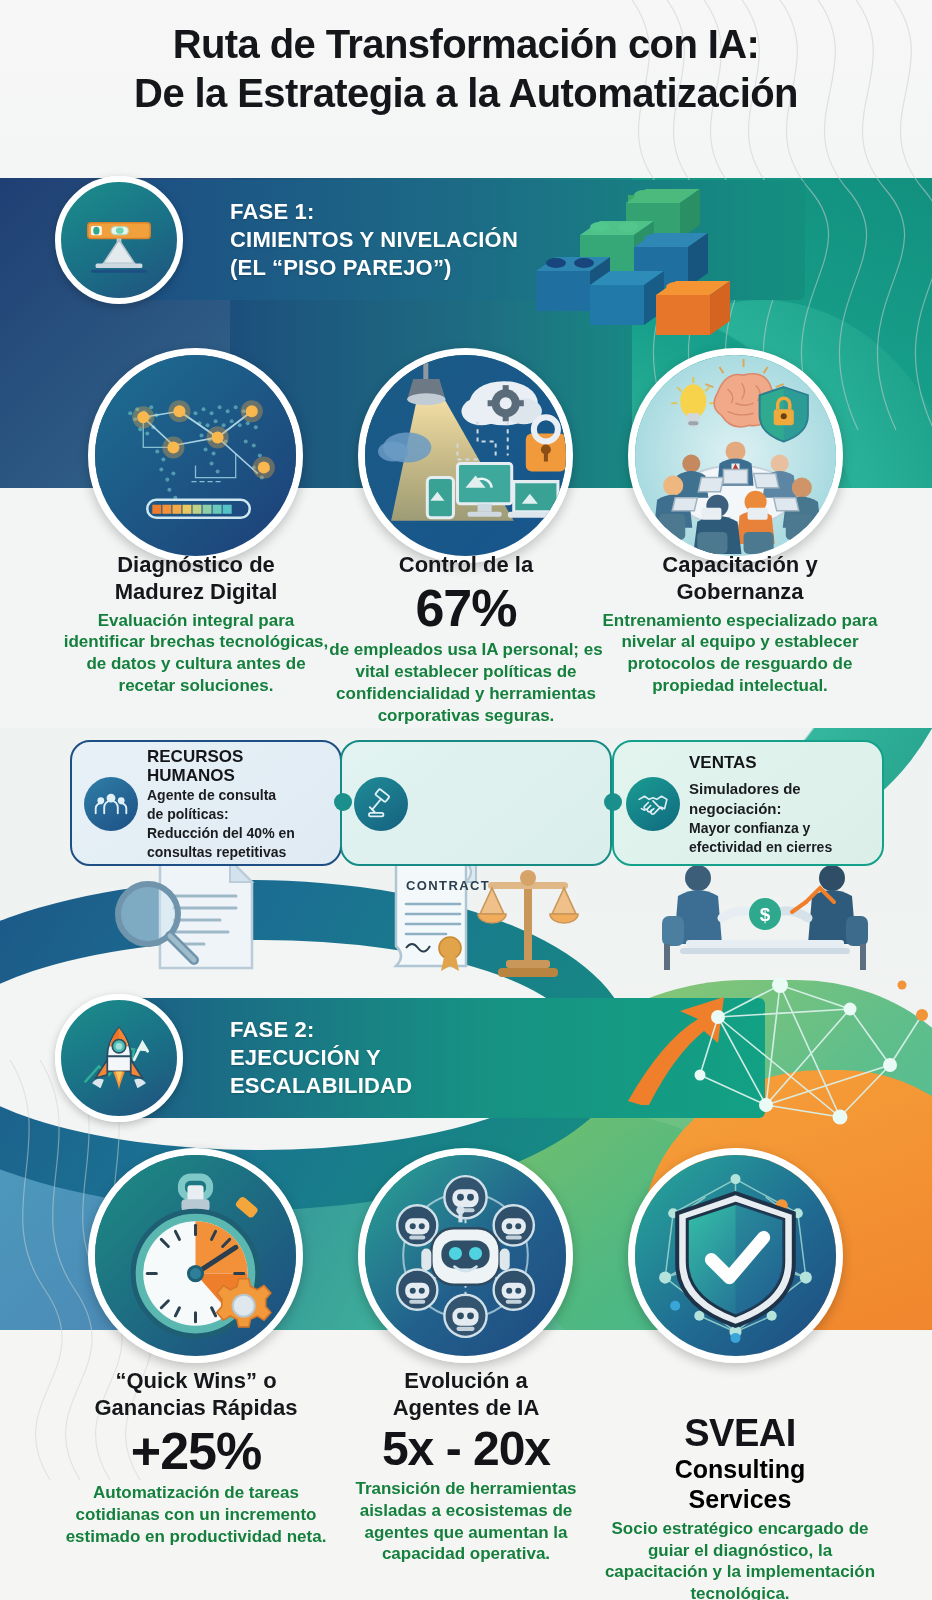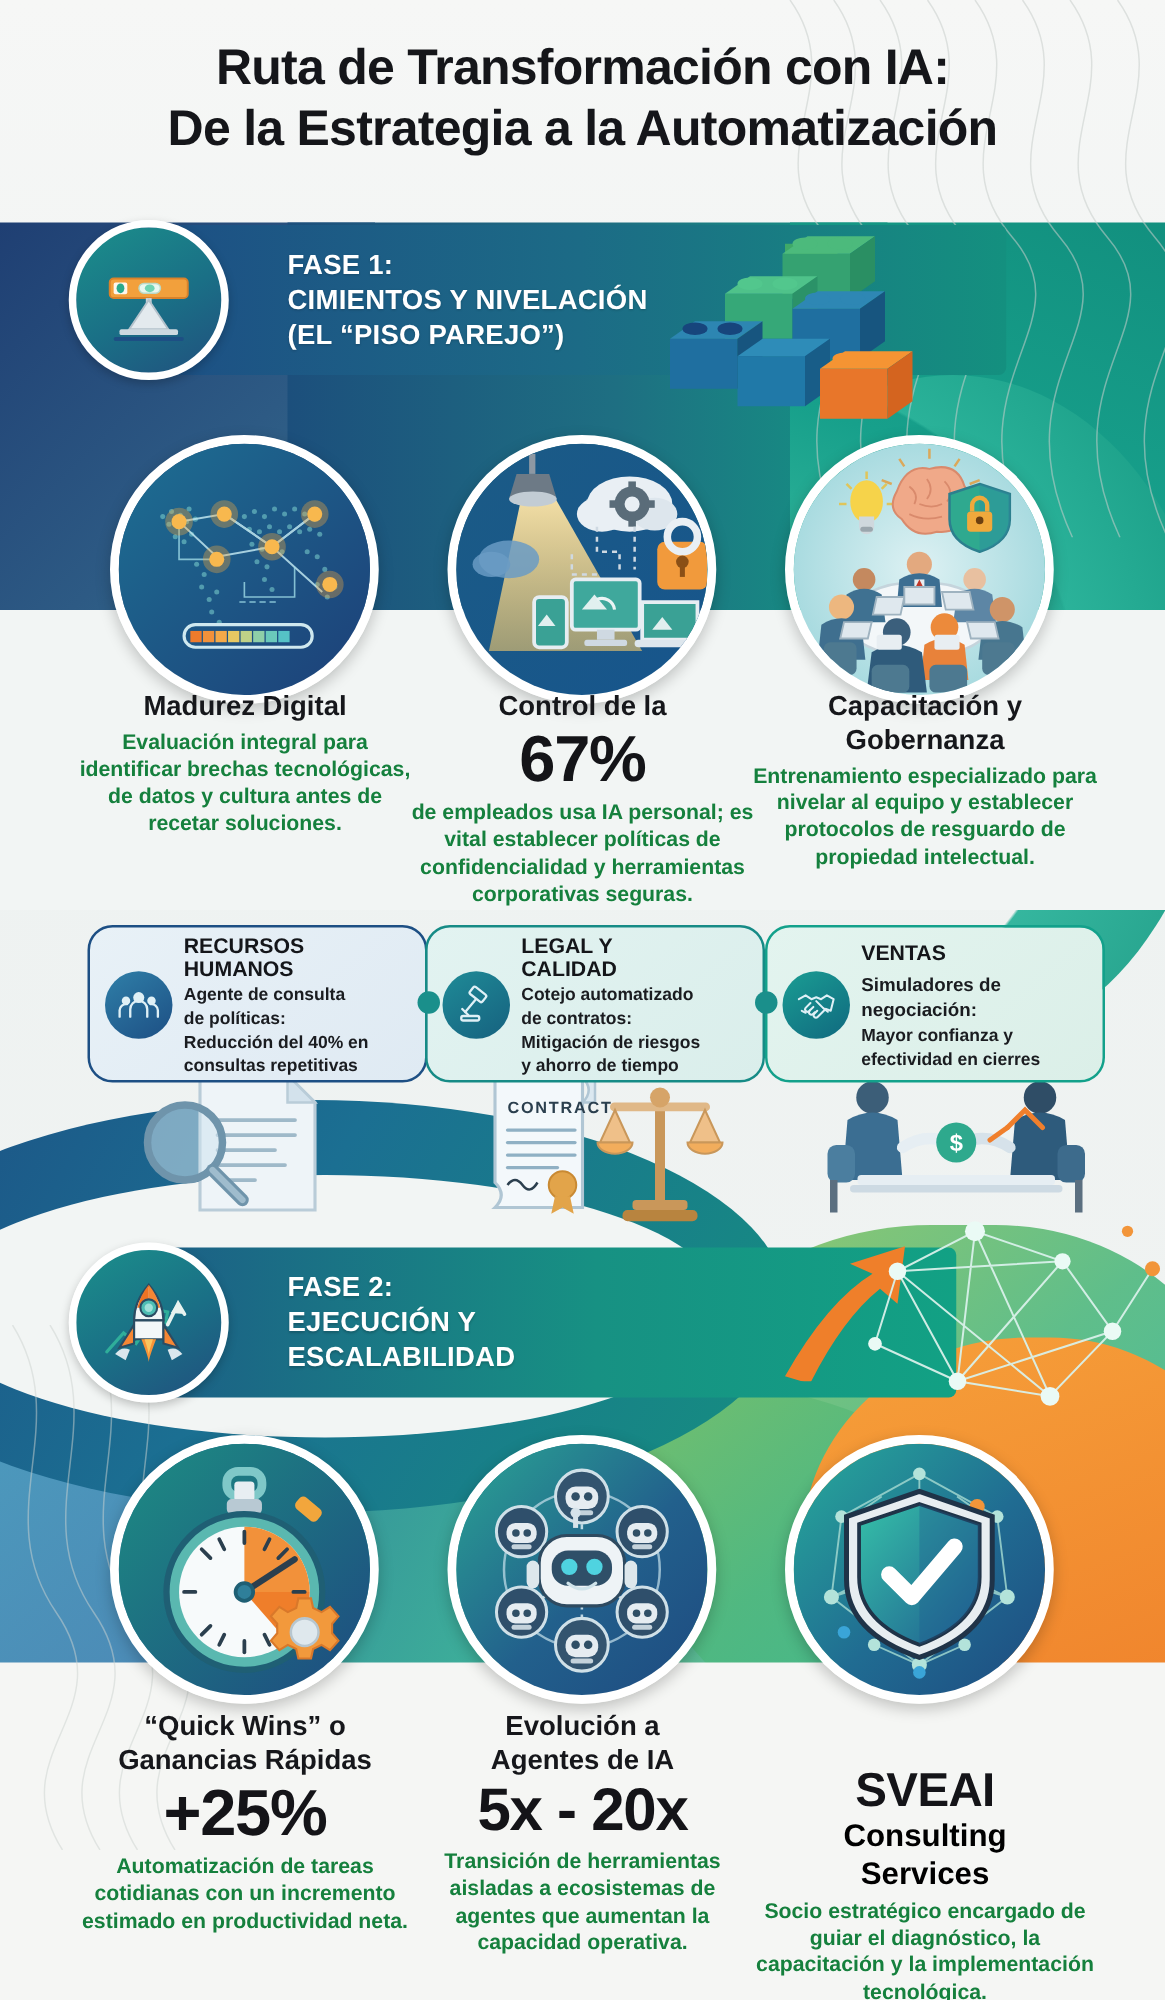--- a/index.html
+++ b/index.html
@@ -41,21 +41,21 @@
       background:linear-gradient(140deg,#8fc55d 0%,#4fb87f 45%,#2ab49c 100%);opacity:.9;}
   .orange-blob{position:absolute;right:-70px;top:1070px;width:360px;height:330px;border-radius:50% 45% 52% 48%;
       background:linear-gradient(160deg,#f6a03a 0%,#ef7f2a 100%);}
   .teal-blob-l{position:absolute;left:-70px;top:1090px;width:330px;height:300px;border-radius:50%;
       background:linear-gradient(140deg,#2f8fb5 0%,#2f6fa8 100%);opacity:.85;}
   .teal-mid-blob{position:absolute;left:190px;top:1100px;width:600px;height:290px;border-radius:46% 48% 50% 52%;
       background:linear-gradient(120deg,#1d7b8f 0%,#2aa990 45%,#7ec37a 100%);opacity:.9;}
   .bottom-white{position:absolute;left:0;top:1330px;width:932px;height:270px;background:#f5f6f4;}
 
   
-  .title-wrap{position:absolute;top:30px;left:0;width:932px;text-align:center;z-index:40;}
+  .title-wrap{position:absolute;top:20px;left:0;width:932px;text-align:center;z-index:40;}
   .title-line{font-weight:700;font-size:40px;letter-spacing:-.6px;color:#15161a;line-height:1.22;}
   .phase-bar{position:absolute;left:125px;height:120px;border-radius:6px;
       background:linear-gradient(90deg,#1d4f84 0%,#1c6b86 50%,#14907f 100%);
       display:flex;align-items:center;}
   .phase-bar-2{background:linear-gradient(90deg,#1c5f86 0%,#179183 55%,#12a184 100%);}
   .phase-text{color:#fff;font-weight:700;font-size:22px;line-height:1.26;letter-spacing:.2px;
       padding-left:105px;text-shadow:0 1px 2px rgba(0,0,0,.2);}
   .phase-badge{position:absolute;left:55px;width:128px;height:128px;border-radius:50%;
       background:linear-gradient(150deg,#1b8f8b 0%,#1a6f86 55%,#21507e 100%);
       border:6px solid #fff;box-shadow:0 3px 8px rgba(0,0,0,.22);
@@ -433,20 +433,21 @@
     <g fill="#4d7990">
       <rect x="24" y="158" width="26" height="26" rx="5"></rect>
         <rect x="150" y="158" width="26" height="26" rx="5"></rect>
       <rect x="62" y="176" width="30" height="22" rx="5"></rect>
         <rect x="108" y="176" width="30" height="22" rx="5"></rect>
     </g>
   </svg>
 </div>
 
 <div class="tb" style="left:56px;top:552px;">
+  <h3>Diagnóstico de</h3>
   <h3>Madurez Digital</h3>
   <p>Evaluación integral para identificar brechas tecnológicas, de datos y cultura antes de recetar soluciones.</p>
 </div>
 
 <div class="tb" style="left:326px;top:552px;">
   <h3>Control de la</h3>
   <div class="big">67%</div>
   <p>de empleados usa IA personal; es vital establecer políticas de confidencialidad y herramientas corporativas seguras.</p>
 </div>
 
@@ -479,28 +480,20 @@
 <div class="connector" style="left:334px;top:793px;"></div>
 
 <div class="card c2" style="left:340px;top:740px;">
   <div class="card-ic">
     <svg viewBox="0 0 40 40" width="32" height="32" fill="none" stroke="#dff0f6" stroke-width="2.3" stroke-linecap="round" stroke-linejoin="round">
       <rect x="14" y="5" width="16" height="9" rx="2" transform="rotate(38 22 9)"></rect>
       <path d="M19 15 L9 27"></path>
       <path d="M6 24 l6 6"></path>
       <rect x="5" y="31" width="18" height="4.5" rx="2"></rect>
     </svg>
-  </div>
-  <div class="card-txt">
-    <div class="ct">LEGAL Y</div>
-    <div class="ct">CALIDAD</div>
-    <div class="cd">Cotejo automatizado</div>
-    <div class="cd">de contratos:</div>
-    <div class="cd">Mitigación de riesgos</div>
-    <div class="cd">y ahorro de tiempo</div>
   </div>
 </div>
 <div class="connector" style="left:604px;top:793px;"></div>
 
 <div class="card c3" style="left:612px;top:740px;">
   <div class="card-ic">
     <svg viewBox="0 0 44 40" width="34" height="32" fill="none" stroke="#dff0f6" stroke-width="2.1" stroke-linecap="round" stroke-linejoin="round">
       <path d="M4 14 l7 -4 6 4 5 -2 5 2 6 -4 7 4 -3 12 -5 -2"></path>
       <path d="M16 18 l-5 5 a2.5 2.5 0 0 0 3.5 3.5 l1 -1"></path>
       <path d="M19 22 l-4 4 a2.5 2.5 0 0 0 3.5 3.5 l2 -2"></path>

